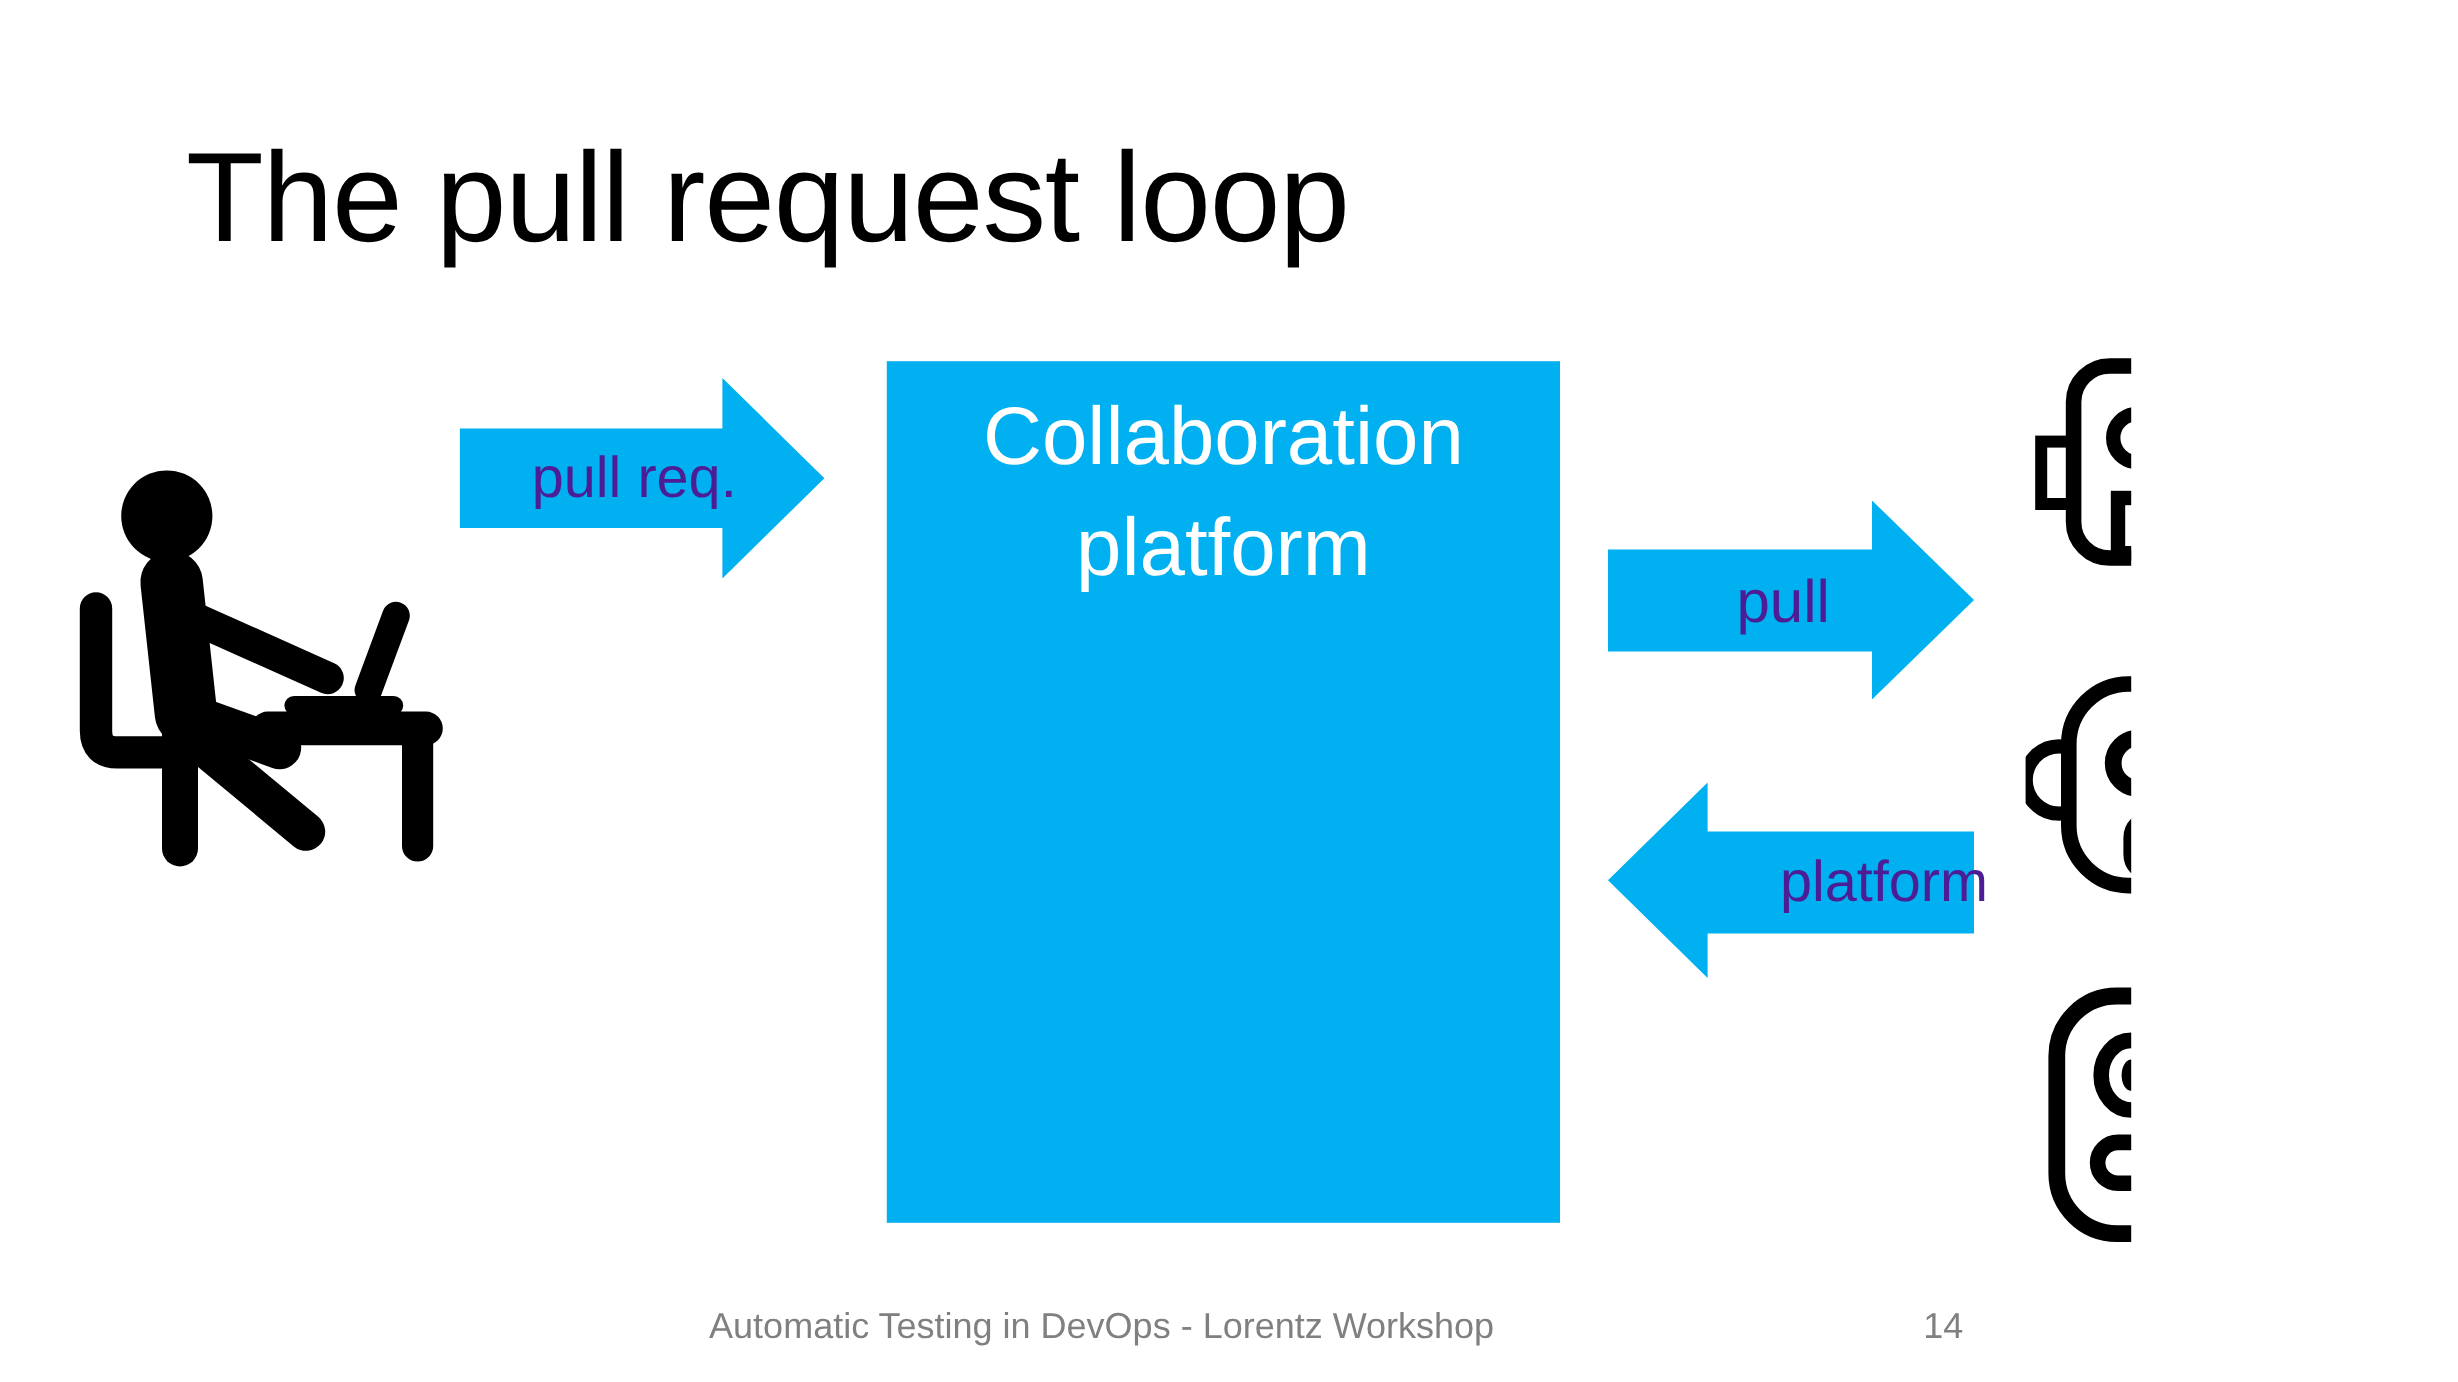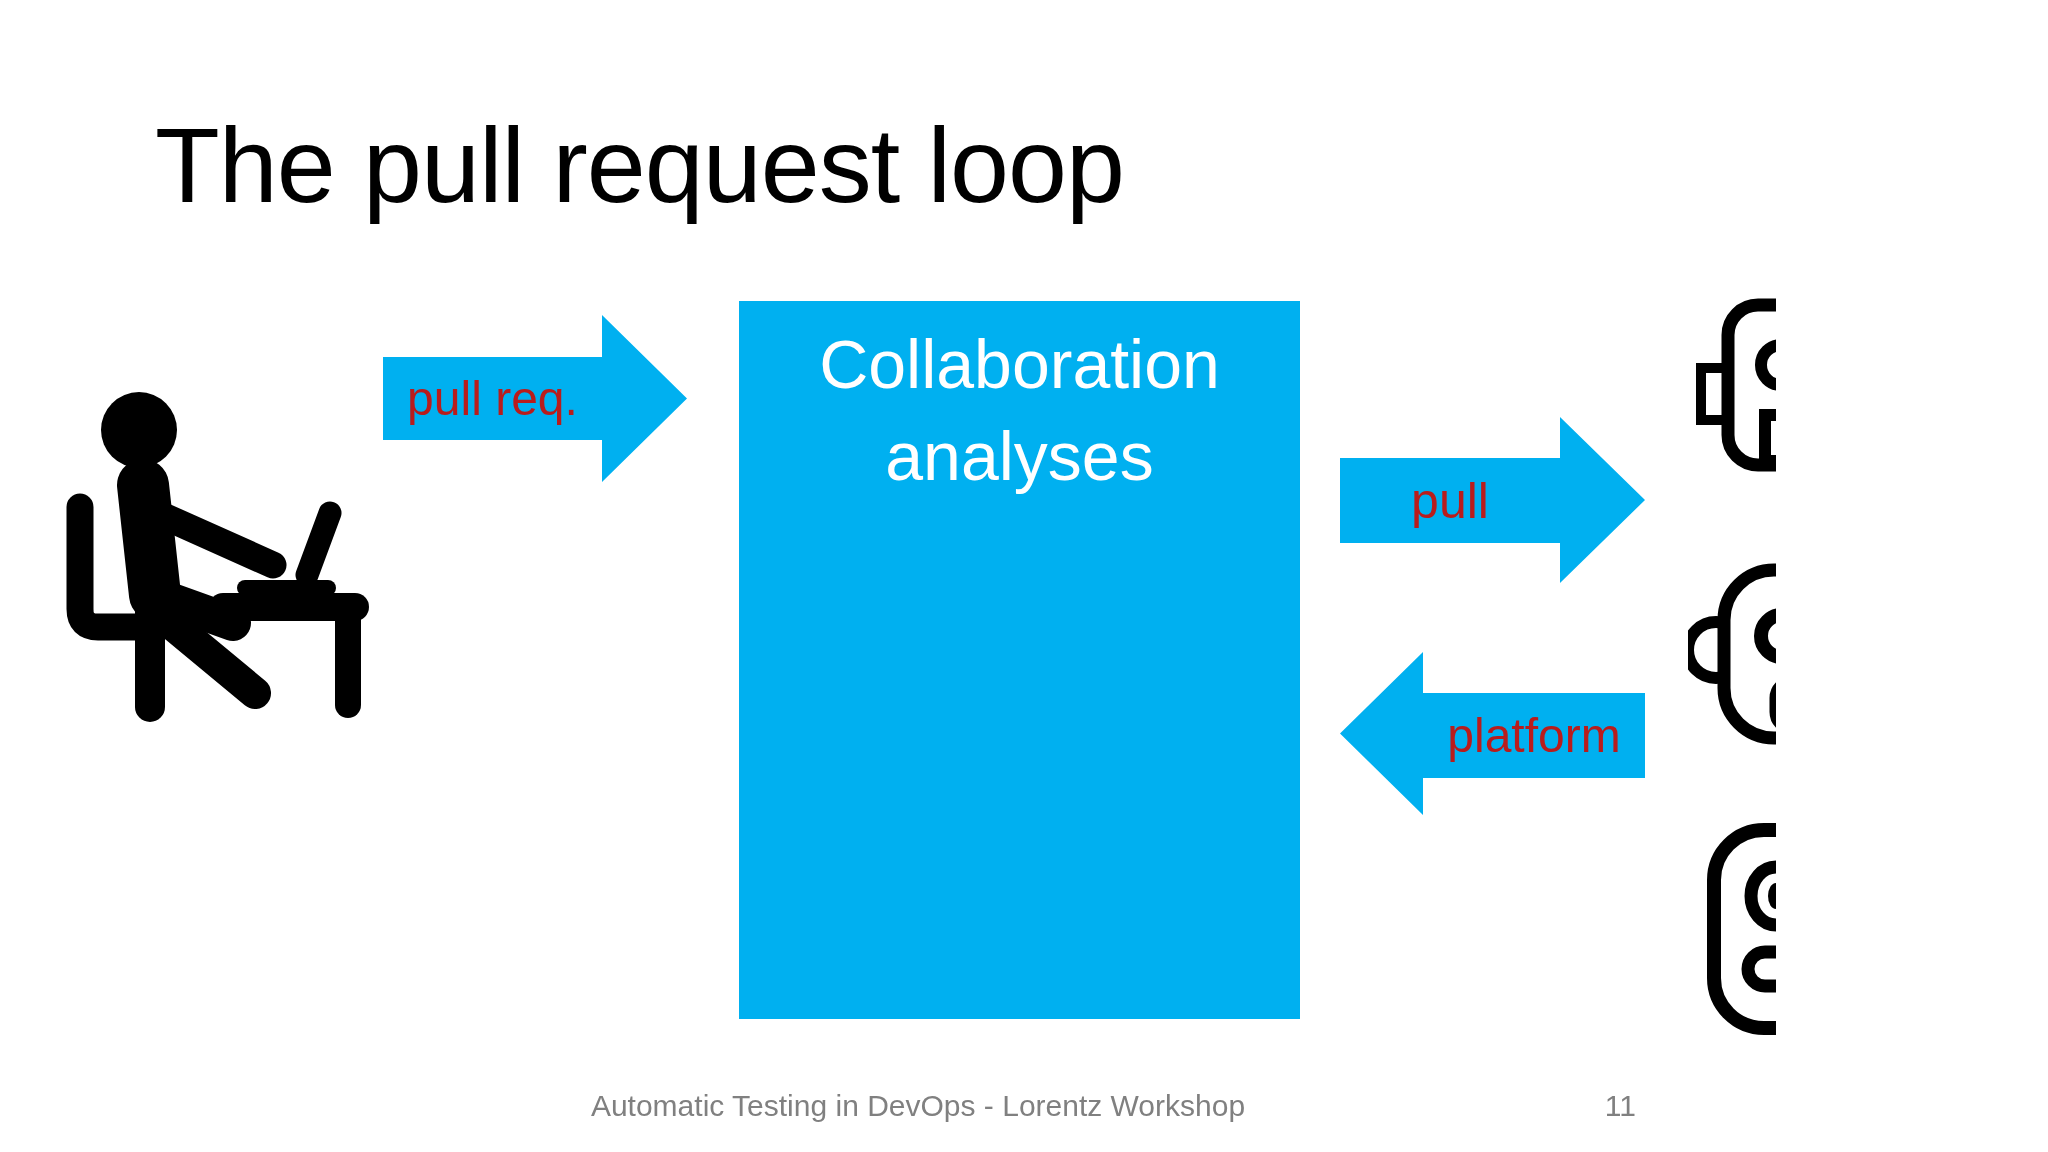--- a/index.html
+++ b/index.html
@@ -44,22 +44,23 @@
     box-sizing: border-box;
     padding: 18px 40px 0 40px;
   }
   .arrow { position: absolute; }
   .arrow-fill { fill: var(--accent-blue, #00B0F0); }
   .arrow-label {
     position: absolute;
     display: flex;
     align-items: center;
     justify-content: center;
-    color: #b91c1c;
+    color: #4c1d95;
     white-space: nowrap;
+    padding-left: 36px;
   }
   .arrow-pullreq { left: 383px; top: 315px; width: 304px; height: 167px; }
   .arrow-pullreq .arrow-label { left: 0; top: 42px; width: 219px; height: 83px; font-size: 48px; }
   .arrow-code { left: 1340px; top: 417px; width: 305px; height: 166px; }
   .arrow-code .arrow-label { left: 0; top: 41px; width: 220px; height: 85px; font-size: 50px; }
   .arrow-analyses { left: 1340px; top: 652px; width: 305px; height: 163px; }
   .arrow-analyses .arrow-label { left: 83px; top: 41px; width: 222px; height: 85px; font-size: 48px; }
   .bot { position: absolute; }
   .bot-1 { left: 1695px; top: 243px; width: 240px; height: 232px; }
   .bot-2 { left: 1688px; top: 508px; width: 256px; height: 238px; }
@@ -106,21 +107,21 @@
   </div>
 
   <div class="arrow arrow-pullreq">
     <svg viewBox="0 0 304 167" preserveAspectRatio="none" xmlns="http://www.w3.org/2000/svg">
       <polygon class="arrow-fill" points="0,42 219,42 219,0 304,83.5 219,167 219,125 0,125"></polygon>
     </svg>
     <div class="arrow-label">pull req.</div>
   </div>
 
   <div class="platform-box">
-    <span>Collaboration analyses</span>
+    <span>Collaboration platform</span>
   </div>
 
   <div class="arrow arrow-code">
     <svg viewBox="0 0 305 166" preserveAspectRatio="none" xmlns="http://www.w3.org/2000/svg">
       <polygon class="arrow-fill" points="0,41 220,41 220,0 305,83 220,166 220,126 0,126"></polygon>
     </svg>
     <div class="arrow-label">pull</div>
   </div>
 
   <div class="arrow arrow-analyses">
@@ -165,15 +166,15 @@
       <rect x="12" y="54" width="196" height="198" rx="50" fill="#fff" stroke="#000" stroke-width="14"></rect>
       <ellipse cx="74" cy="120" rx="25" ry="29" fill="none" stroke="#000" stroke-width="13"></ellipse>
       <ellipse cx="150" cy="120" rx="25" ry="29" fill="none" stroke="#000" stroke-width="13"></ellipse>
       <ellipse cx="74" cy="120" rx="8" ry="13" fill="#000"></ellipse>
       <ellipse cx="150" cy="120" rx="8" ry="13" fill="#000"></ellipse>
       <rect x="46" y="176" width="130" height="34" rx="17" fill="none" stroke="#000" stroke-width="13"></rect>
     </svg>
   </div>
 
   <div class="footer">Automatic Testing in DevOps - Lorentz Workshop</div>
-  <div class="page-number">11</div>
+  <div class="page-number">14</div>
 
 </div>
 
 </body></html>

